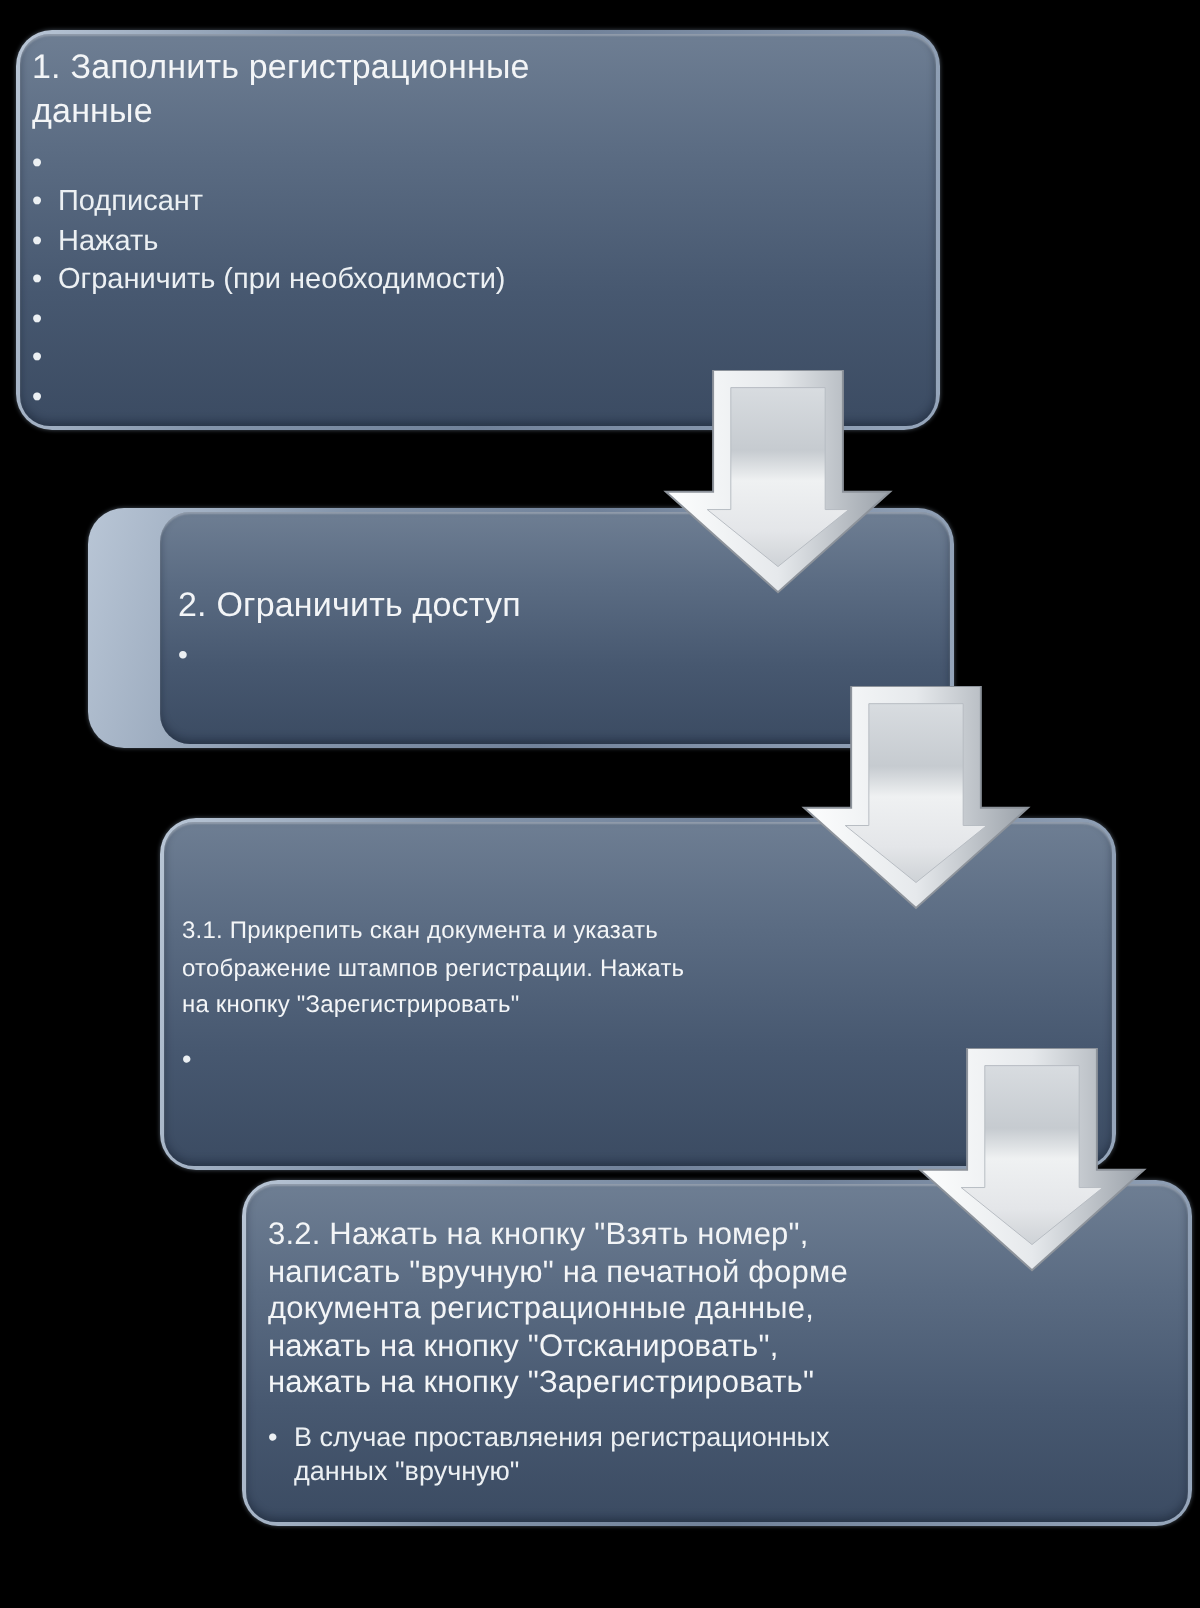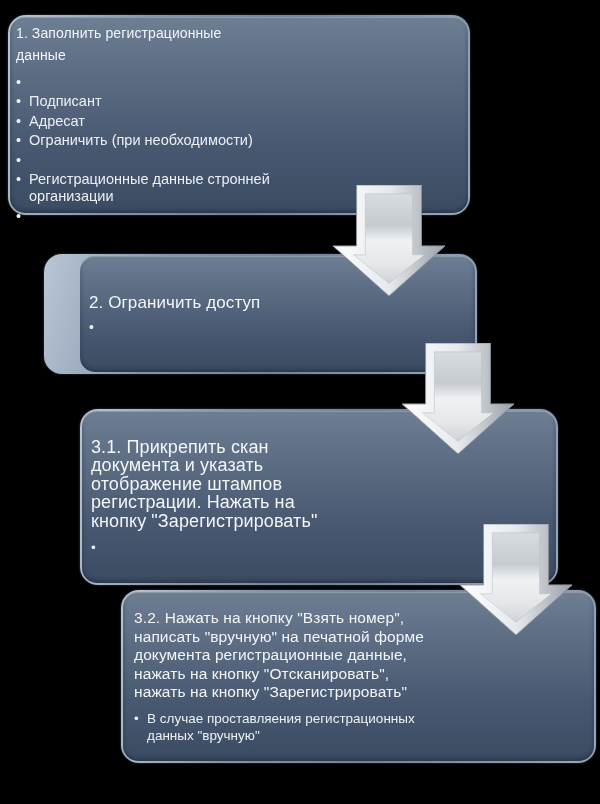--- a/index.html
+++ b/index.html
@@ -20,32 +20,32 @@
     display:flex; flex-direction:column; justify-content:center;
     color:#f1f3f6;
   }
   .box-title { color:#f3f5f7; letter-spacing:.1px; }
   .bullets { list-style:none; margin:0; padding:0; }
   .bullet { display:flex; color:#ecf0f3; }
   .bullet .dot { flex:0 0 13px; }
   
   #box1 { left:8px;  top:15px;  width:462px; height:200px; }
   #box1 .box-inner { padding:6px 10px 6px 6px; justify-content:flex-start; }
-  #box1 .box-title { font-size:14px; line-height:21.5px; max-width:255px; margin-bottom:5px; }
+  #box1 .box-title { font-size:17px; line-height:21.5px; max-width:255px; margin-bottom:5px; }
   #box1 .bullet { font-size:14.5px; line-height:17px; margin-top:2.5px; }
   #box1 .bullet .txt { max-width:250px; }
   
   #box2 { left:44px; top:254px; width:433px; height:120px;padding-left:36px; }
   #box2 .box-inner { padding:4px 10px 4px 9px; }
   #box2 .box-title { font-size:17px; line-height:21px; margin-bottom:6px; }
   #box2 .bullet { font-size:14px; line-height:17px; }
   
   #box3 { left:80px; top:409px; width:478px; height:176px; }
   #box3 .box-inner { padding:4px 10px 4px 9px; }
-  #box3 .box-title { font-size:18px; line-height:18.4px; max-width:264px; margin-bottom:9px; }
+  #box3 .box-title { font-size:12px; line-height:18.4px; max-width:264px; margin-bottom:9px; }
   #box3 .bullet { font-size:13.5px; line-height:17px; }
   #box3 .bullet .txt { max-width:288px; }
   
   #box4 { left:121px; top:590px; width:475px; height:173px; }
   #box4 .box-inner { padding:4px 10px 4px 11px; }
   #box4 .box-title { font-size:15.5px; line-height:18.4px; max-width:292px; margin-bottom:8px; }
   #box4 .bullet { font-size:13.5px; line-height:17px; }
   #box4 .bullet .txt { max-width:268px; }
   
   .arrow { position:absolute; width:118px; height:114px; z-index:5; }
@@ -86,32 +86,31 @@
       <ul class="bullets">
         <li class="bullet">
             <span class="dot">•</span>
           </li>
         <li class="bullet">
             <span class="dot">•</span>
             <span class="txt">Подписант</span>
           </li>
         <li class="bullet">
             <span class="dot">•</span>
-            <span class="txt">Адресат</span>
+            <span class="txt">Нажать</span>
           </li>
         <li class="bullet">
             <span class="dot">•</span>
             <span class="txt">Ограничить (при необходимости)</span>
           </li>
         <li class="bullet">
             <span class="dot">•</span>
           </li>
         <li class="bullet">
             <span class="dot">•</span>
-            <span class="txt">Регистрационные данные стронней организации</span>
           </li>
         <li class="bullet">
             <span class="dot">•</span>
           </li>
       </ul>
     </div>
   </div>
 
   <div id="box2" class="box">
     <div class="box-inner">

